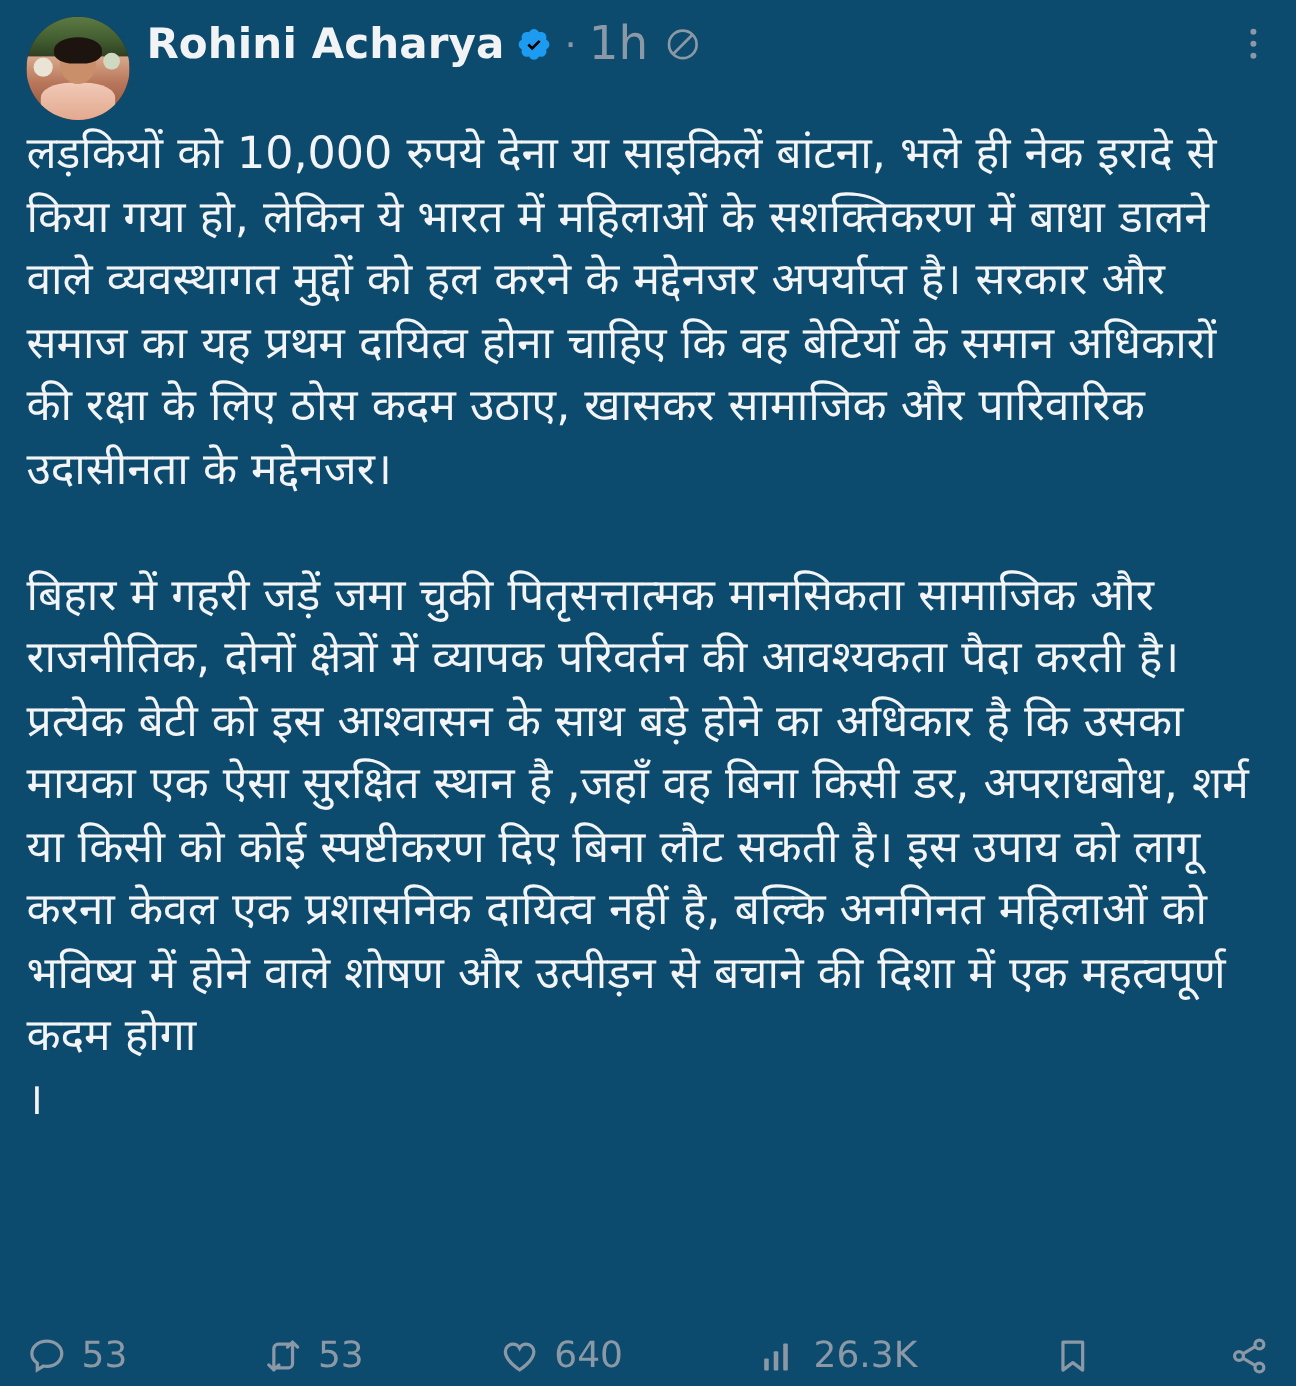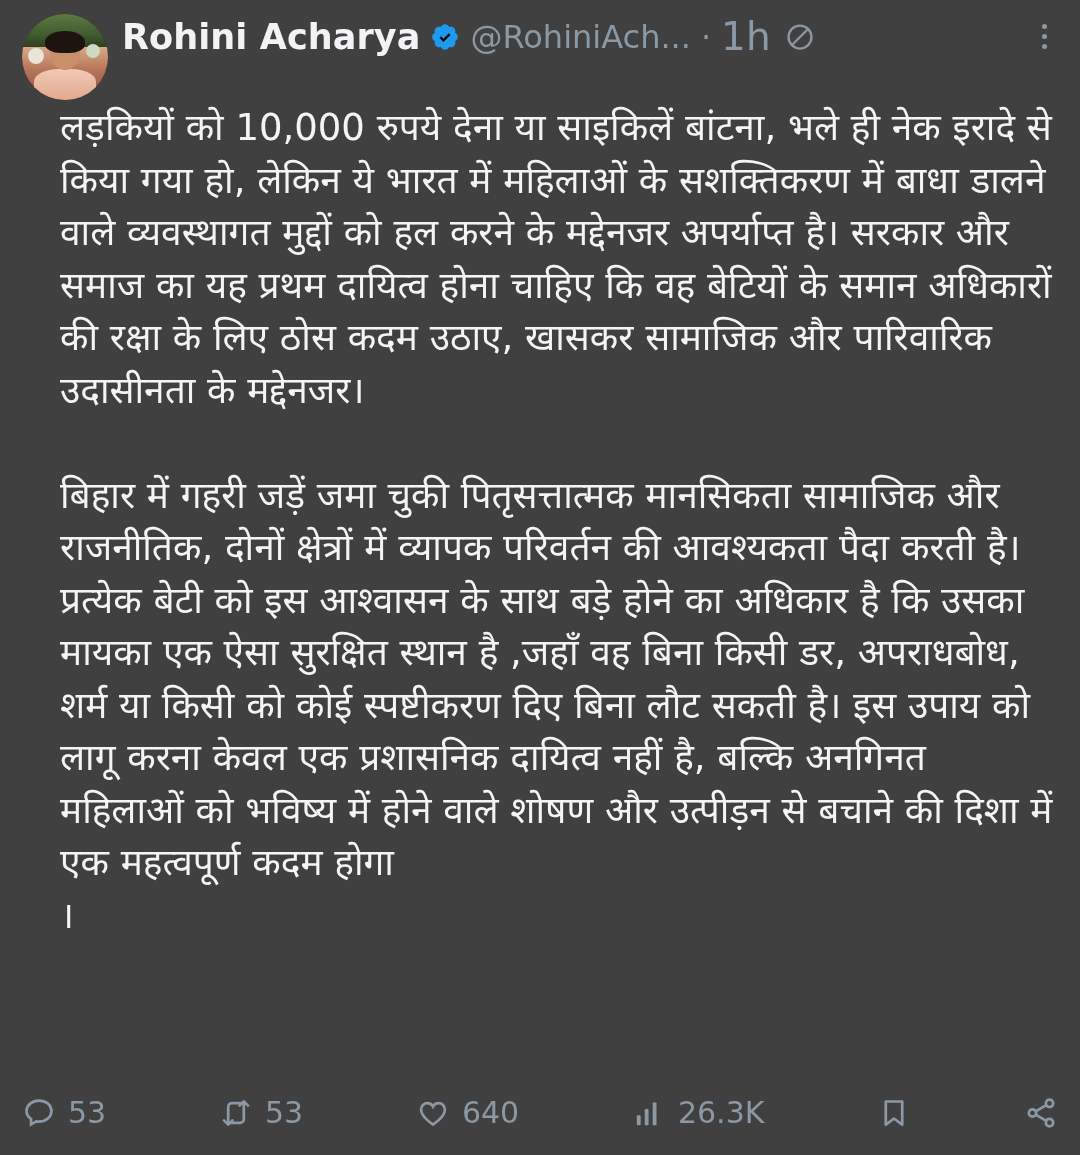--- a/index.html
+++ b/index.html
@@ -12,21 +12,21 @@
     overflow: hidden;
   }
   body {
     font-family: "DejaVu Sans", "Liberation Sans", sans-serif;
     color: #e7e9ea;
   }
   .tweet {
     position: relative;
     width: 1080px;
     height: 1155px;
-    background: #404040;
+    background: #0c4a6e;
     padding: 10px 22px 0 22px;
   }
   .header-row {
     display: flex;
     align-items: flex-start;
     gap: 14px;
   }
   .avatar {
     flex: 0 0 auto;
     width: 86px;
@@ -156,27 +156,26 @@
   .tweet-body {
     margin-top: 2px;
     font-size: 37px;
     line-height: 1.42;
     color: #f3f4f6;
     font-family: "DejaVu Sans", sans-serif;
     font-weight: 400;
     white-space: pre-wrap;
     word-wrap: break-word;
     letter-spacing: 0px;
-    margin-left: 38px;
   }
   .actions {
     position: absolute;
     left: 22px;
     right: 22px;
-    bottom: 25px;
+    bottom: 8px;
     display: flex;
     align-items: center;
     justify-content: space-between;
     color: #8b98a5;
   }
   .action {
     display: flex;
     align-items: center;
     gap: 12px;
     cursor: pointer;
@@ -207,21 +206,20 @@
     <div class="name-line">
       <span class="display-name">Rohini Acharya</span>
 
       <span class="verified">
         <svg viewBox="0 0 24 24" width="30" height="30" aria-hidden="true">
           <path fill="#1d9bf0" d="M22.25 12c0-1.43-.88-2.67-2.19-3.34.46-1.39.2-2.9-.81-3.91s-2.52-1.27-3.91-.81C14.67 2.63 13.43 1.75 12 1.75s-2.67.88-3.34 2.19c-1.39-.46-2.9-.2-3.91.81s-1.27 2.52-.81 3.91C2.63 9.33 1.75 10.57 1.75 12s.88 2.67 2.19 3.34c-.46 1.39-.2 2.9.81 3.91s2.52 1.27 3.91.81c.67 1.31 1.91 2.19 3.34 2.19s2.67-.88 3.34-2.19c1.39.46 2.9.2 3.91-.81s1.27-2.52.81-3.91c1.31-.67 2.19-1.91 2.19-3.34z"></path>
           <path fill="#000" d="M10.8 15.9l-3.2-3.2 1.27-1.27 1.93 1.93 4.33-4.33 1.27 1.27-5.6 5.6z"></path>
         </svg>
       </span>
 
-      <span class="handle">@RohiniAch...</span>
       <span class="dot-sep">·</span>
       <span class="timestamp">1h</span>
 
       <span class="circle-slash">
         <svg viewBox="0 0 24 24" width="30" height="30" aria-hidden="true">
           <circle cx="12" cy="12" r="9.2" fill="none" stroke="#8b98a5" stroke-width="1.8"></circle>
           <line x1="5.6" y1="18.4" x2="18.4" y2="5.6" stroke="#8b98a5" stroke-width="1.8"></line>
         </svg>
       </span>
 

